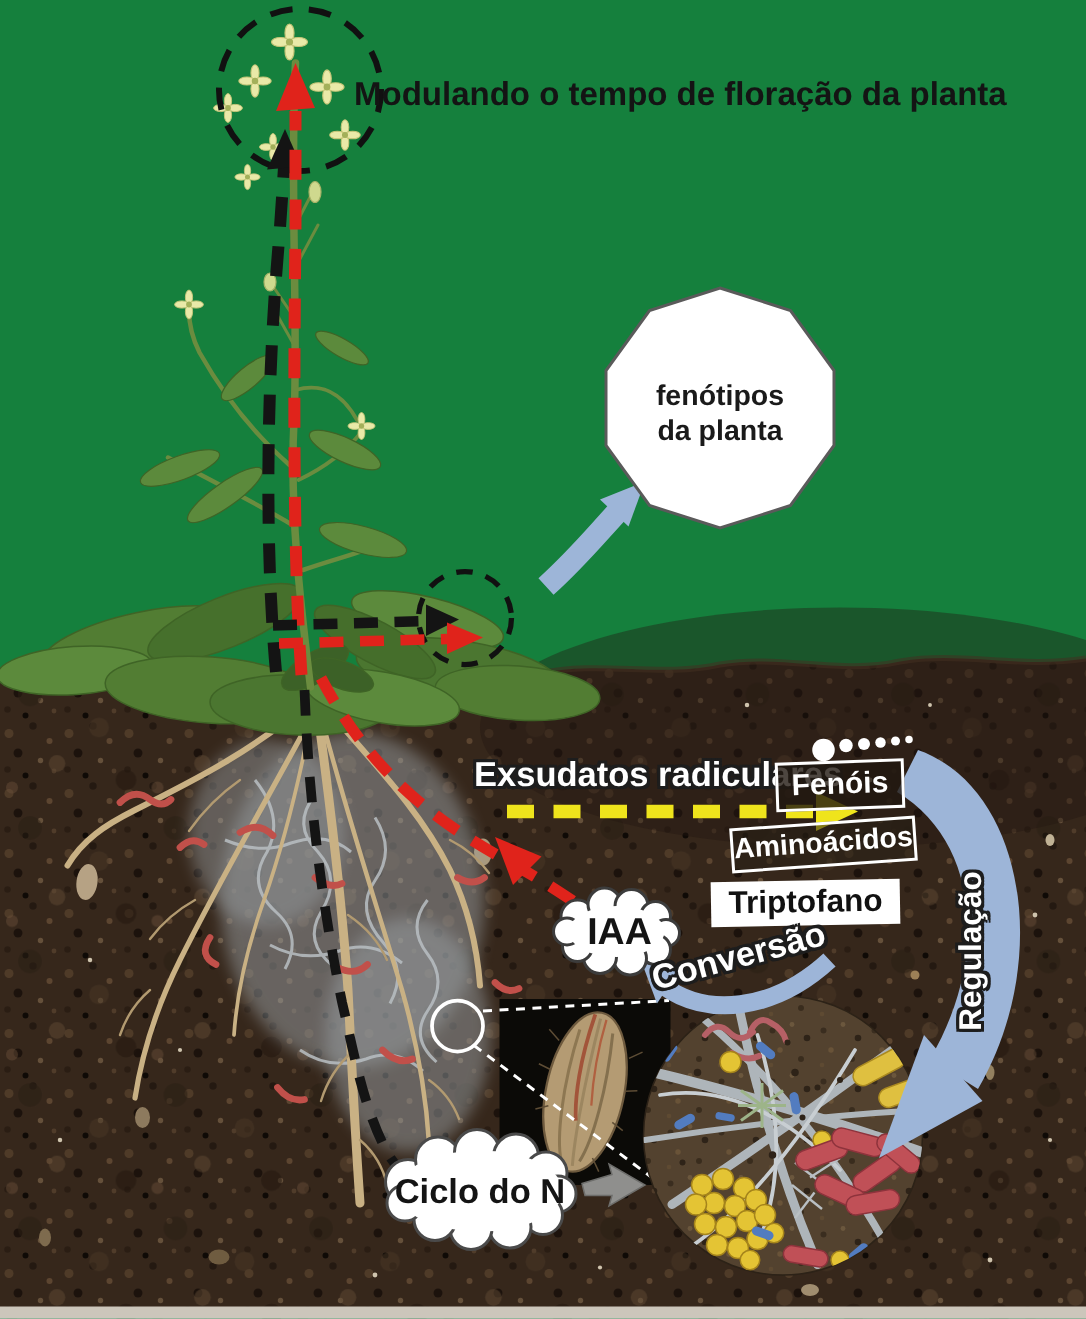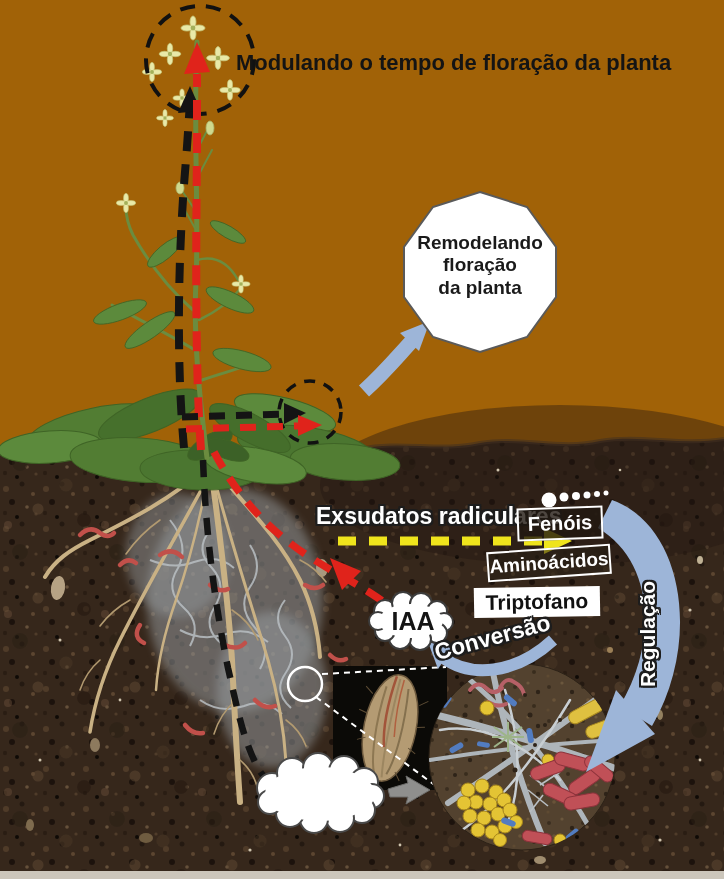--- a/index.html
+++ b/index.html
@@ -1,16 +1,16 @@
 <!DOCTYPE html>
 <html><head>
 <meta charset="utf-8">
 <style>
   html,body{margin:0;padding:0;background:#fff;}
-  #stage{position:relative;width:724px;height:879px;overflow:hidden;background:#a16207;
+  #stage{position:relative;width:724px;height:879px;overflow:hidden;background:#15803d;
          font-family:"Liberation Sans",sans-serif;}
   svg{position:absolute;left:0;top:0;}
   .lbl{position:absolute;font-family:"Liberation Sans",sans-serif;font-weight:bold;white-space:nowrap;}
   .outline-w{color:#ffffff;
     text-shadow:-2px -2px 0 #1d1d1d,2px -2px 0 #1d1d1d,-2px 2px 0 #1d1d1d,2px 2px 0 #1d1d1d,
                  0 -2px 0 #1d1d1d,0 2px 0 #1d1d1d,-2px 0 0 #1d1d1d,2px 0 0 #1d1d1d;}
   .box{border:2px solid #ffffff;color:#fff;text-align:center;}
   .title{color:#141414;}
   .cloud-text{color:#141414;text-align:center;}
   .decagon-text{color:#1a1a1a;text-align:center;line-height:1.18;white-space:normal;}
@@ -401,22 +401,22 @@
         <circle cx="606" cy="493" r="2.5"></circle>
   </g>
   <polygon points="388,789 408,783 406,776 430,790 406,804 408,797 390,797" fill="#8f8f8d" stroke="#6d6d6b" stroke-width="1"></polygon>
 
   <rect x="0" y="871" width="724" height="8" fill="#ccc6bb"></rect>
 </svg>
 
 <div class="lbl title" style="left:236px;top:50px;font-size:22px;">Modulando o tempo de floração da planta</div>
 
 <div class="lbl decagon-text" style="left:405px;top:232px;width:150px;font-size:19px;">
-  <span>Remodelando</span><br>
-  <span>floração</span><br>
+  <br>
+  <span>fenótipos</span><br>
   <span>da planta</span>
 </div>
 
 <div class="lbl outline-w" style="left:316px;top:503px;font-size:23px;text-align:center;">Exsudatos radiculares</div>
 
 <div class="lbl box" style="left:517px;top:507px;width:82px;padding:3px 0;font-size:20px;
             background:rgba(32,24,16,0.8);transform:rotate(-2deg);">Fenóis</div>
 
 <div class="lbl box" style="left:487px;top:548px;width:120px;padding:2px 0;font-size:19px;
             background:rgba(40,32,22,0.55);transform:rotate(-4deg);">Aminoácidos</div>
@@ -424,15 +424,16 @@
 <div class="lbl" style="left:474px;top:587px;width:126px;padding:3px 0;font-size:21px;color:#111;
             background:#ffffff;text-align:center;transform:rotate(-1deg);">Triptofano</div>
 
 <div class="lbl cloud-text" style="left:383px;top:607px;width:60px;font-size:25px;">IAA</div>
 
 <div class="lbl outline-w" style="left:433px;top:624px;font-size:23px;transform:rotate(-15deg);">Conversão</div>
 
 <div class="lbl outline-w" style="left:588px;top:622px;width:120px;text-align:center;font-size:21px;
             transform:rotate(-90deg);">Regulação</div>
 
+<div class="lbl cloud-text" style="left:260px;top:781px;width:120px;font-size:23px;">Ciclo do N</div>
 
 
 </div>
 
 </body></html>

